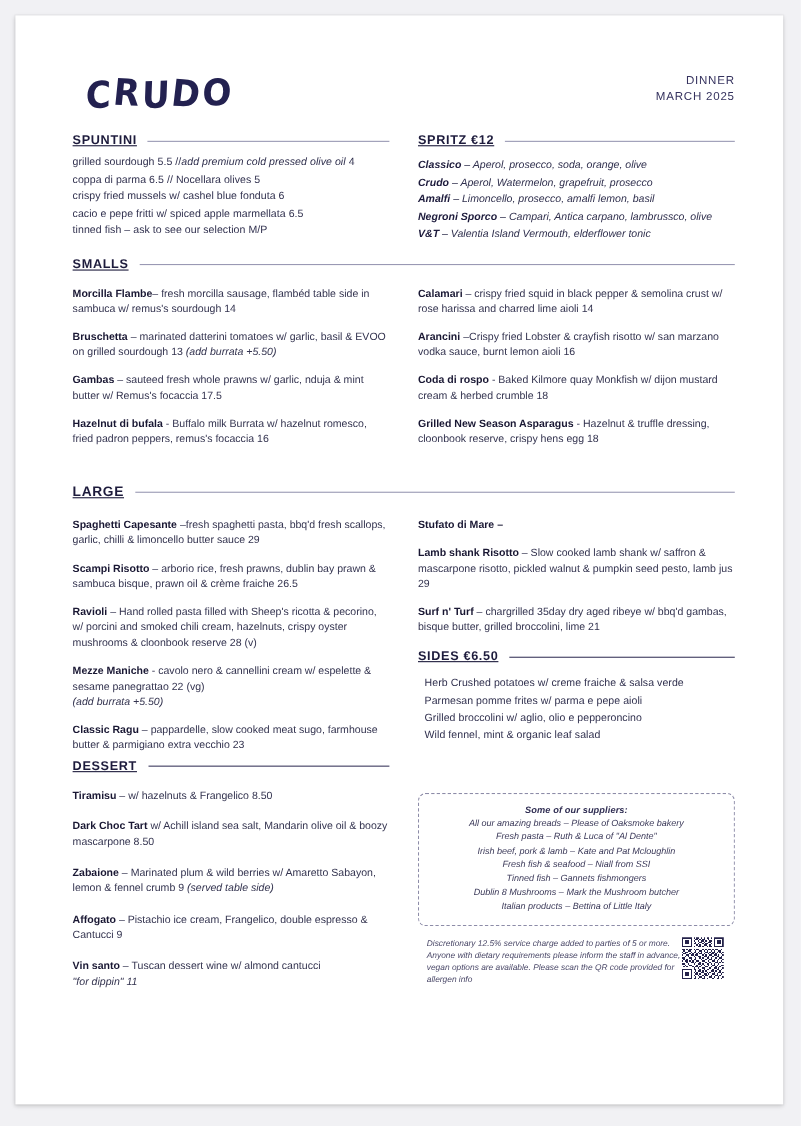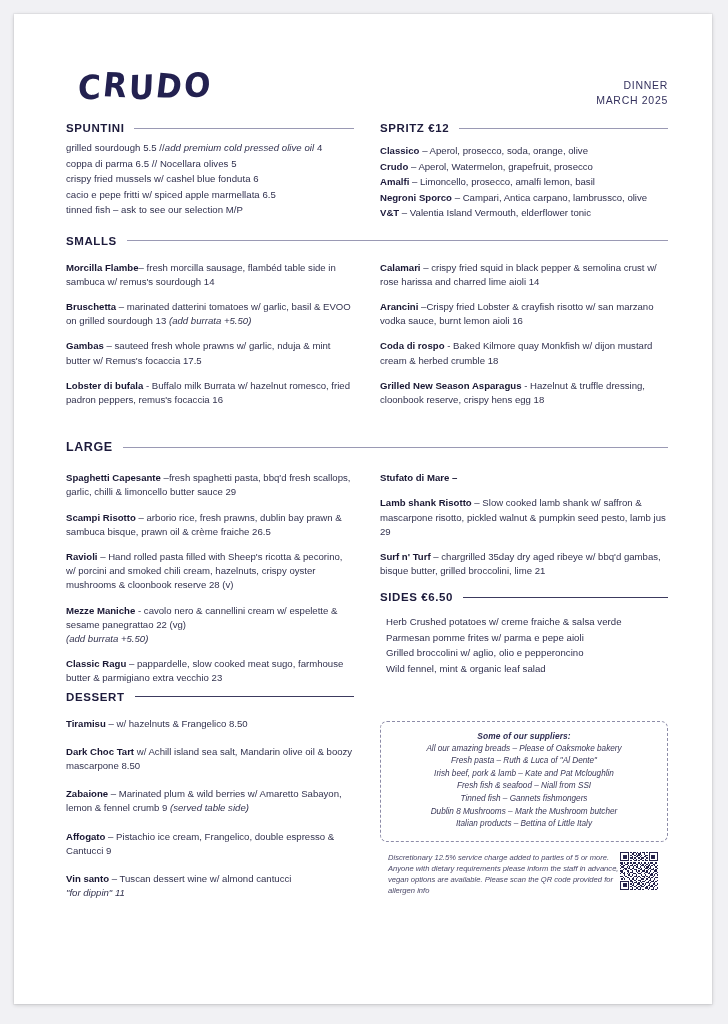--- a/index.html
+++ b/index.html
@@ -49,21 +49,21 @@
   }
   .logo span:nth-child(1) { display:inline-block; transform: rotate(-3deg) translateY(1px); }
   .logo span:nth-child(2) { display:inline-block; transform: rotate(2deg)  translateY(-1px); }
   .logo span:nth-child(3) { display:inline-block; transform: rotate(-2deg) translateY(1px); }
   .logo span:nth-child(4) { display:inline-block; transform: rotate(3deg)  translateY(0px); }
   .logo span:nth-child(5) { display:inline-block; transform: rotate(-1deg) translateY(-1px); }
 
   .header-right {
     position: absolute;
     right: 0;
-    top: 20px;
+    top: 8px;
     text-align: right;
     font-size: 10.5px;
     letter-spacing: 0.7px;
     color: #35325e;
     line-height: 15px;
     font-weight: 400;
   }
 
   
   .sec-head {
@@ -71,20 +71,21 @@
     align-items: center;
     gap: 10px;
     margin-bottom: 6px;
   }
   .sec-head .title {
     font-size: 11.5px;
     font-weight: 700;
     letter-spacing: 0.6px;
     color: #1d1b3c;
     white-space: nowrap;
+    text-decoration: underline;
   }
   .sec-head .rule {
     flex: 1 1 auto;
     height: 1px;
     background: #9a99b4;
   }
   .sec-head.dark .rule { background: #3c3a5e; }
 
   
   .cols {
@@ -96,21 +97,21 @@
   
   .plain-list { margin-top: 9px; }
   .plain-line {
     font-size: 9.6px;
     line-height: 15.5px;
     color: #30304e;
     letter-spacing: 0.05px;
   }
   .plain-line i { font-style: italic; }
 
-  .bold-list { margin-top: 9px; }
+  .bold-list { margin-top: 9px; font-style: italic; }
   .bold-line {
     font-size: 9.6px;
     line-height: 15.5px;
     color: #30304e;
   }
   .bold-line b { font-weight: 700; color: #1d1b3c; }
 
   .dish {
     font-size: 9.6px;
     line-height: 14.2px;
@@ -216,21 +217,21 @@
     <div style="margin-top:14px">
       <div class="sec-head">
         <div class="title">SMALLS</div>
         <div class="rule"></div>
       </div>
       <div class="cols" style="margin-top:14px">
         <div class="col">
           <div class="dish"><b>Morcilla Flambe</b><span>– fresh morcilla sausage, flambéd table side in sambuca w/ remus's sourdough 14</span></div>
           <div class="dish"><b>Bruschetta</b><span> – marinated datterini tomatoes w/ garlic, basil &amp; EVOO on grilled sourdough 13 </span><i>(add burrata +5.50)</i></div>
           <div class="dish"><b>Gambas</b><span> – sauteed fresh whole prawns w/ garlic, nduja &amp; mint butter w/ Remus's focaccia  17.5</span></div>
-          <div class="dish"><b>Lobster di bufala</b><span> - Buffalo milk Burrata w/ hazelnut romesco, fried padron peppers, remus's focaccia 16</span></div>
+          <div class="dish"><b>Hazelnut di bufala</b><span> - Buffalo milk Burrata w/ hazelnut romesco, fried padron peppers, remus's focaccia 16</span></div>
         </div>
         <div class="col">
           <div class="dish"><b>Calamari</b><span> – crispy fried squid in black pepper &amp; semolina crust w/ rose harissa and charred lime aioli 14</span></div>
           <div class="dish"><b>Arancini</b><span> –Crispy fried Lobster &amp; crayfish risotto w/ san marzano vodka sauce, burnt lemon aioli 16</span></div>
           <div class="dish"><b>Coda di rospo</b><span> -  Baked Kilmore quay Monkfish w/ dijon mustard cream &amp; herbed crumble 18</span></div>
           <div class="dish"><b>Grilled New Season Asparagus</b><span> - Hazelnut &amp; truffle dressing, cloonbook reserve, crispy hens egg 18</span></div>
         </div>
       </div>
     </div>
 

